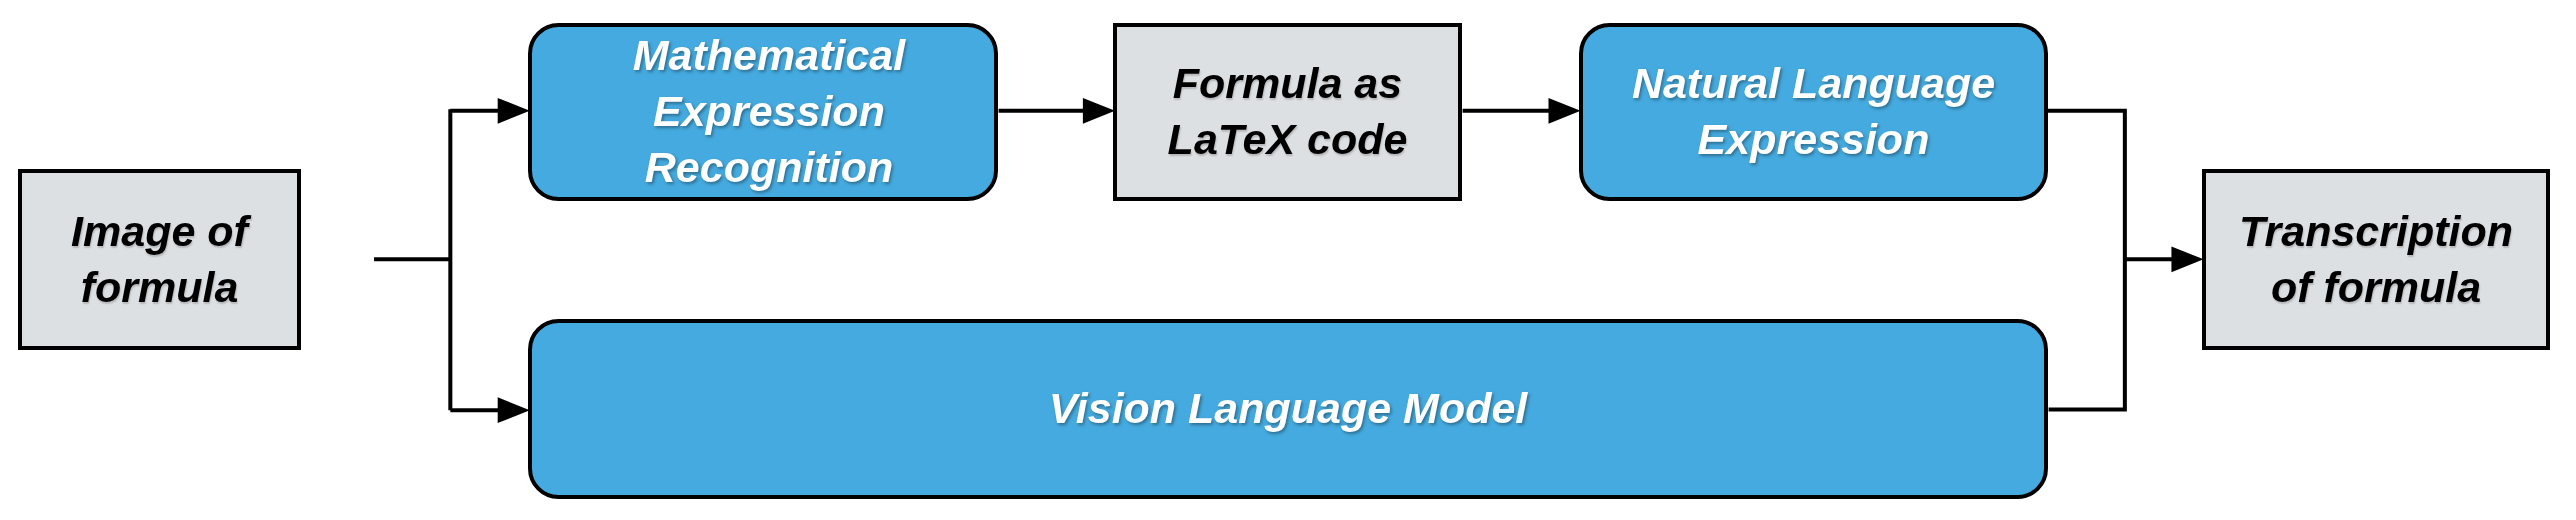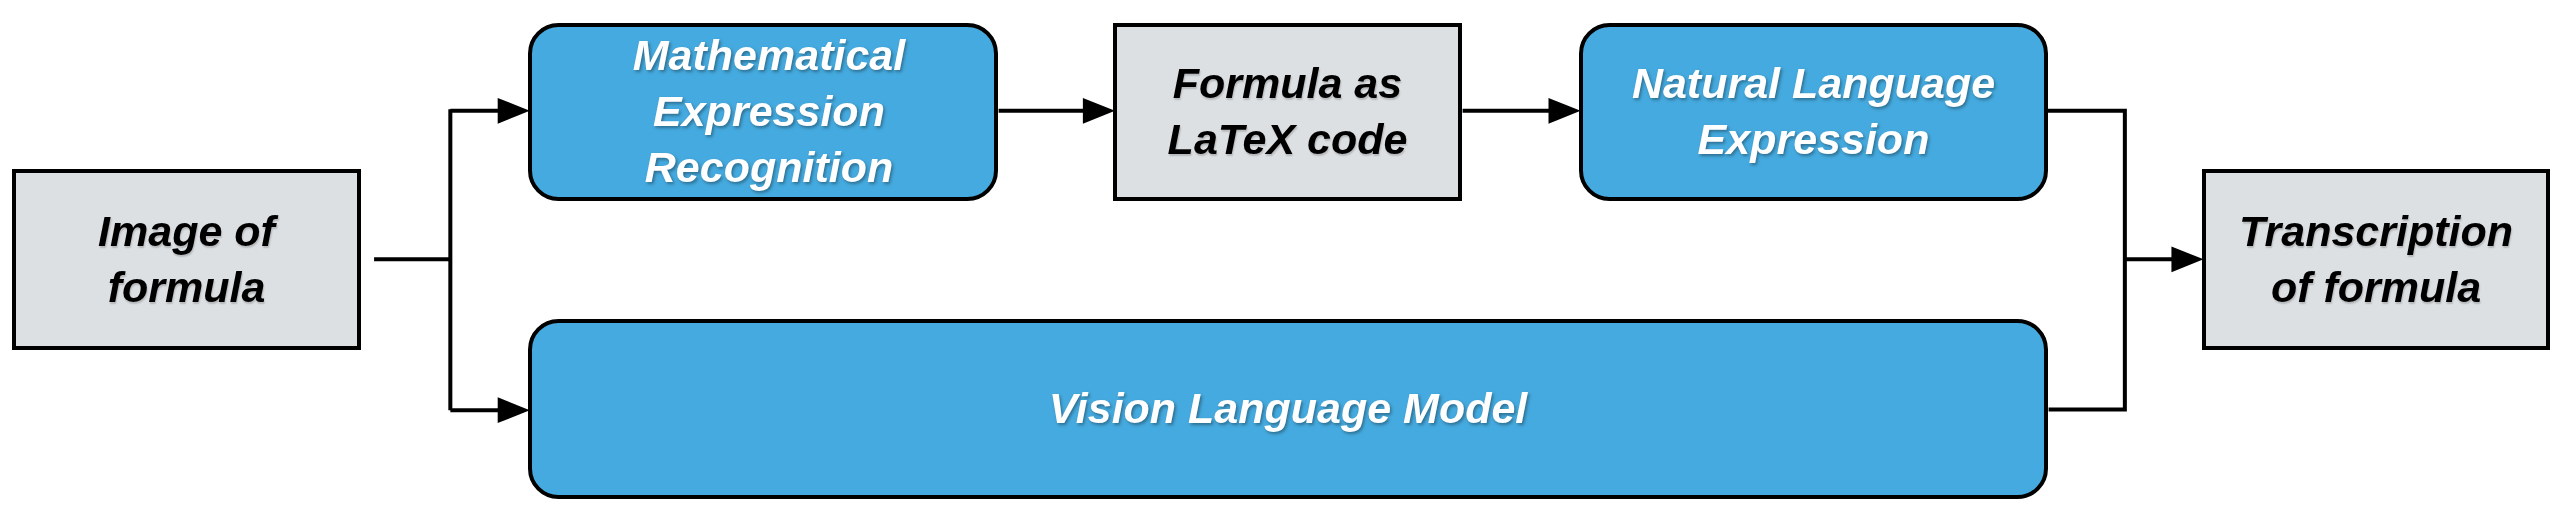--- a/index.html
+++ b/index.html
@@ -83,21 +83,21 @@
 
     <path class="edge-stroke" d="M1822 138 H1931"></path>
     <polygon class="arrowhead" points="1969,138 1929,122 1929,154"></polygon>
 
     <path class="edge-stroke" d="M2551 138 H2647 V510 H2552"></path>
 
     <path class="edge-stroke" d="M2647 323 H2707"></path>
     <polygon class="arrowhead" points="2745,323 2705,307 2705,339"></polygon>
   </svg>
 
-  <div class="node artifact" style="left:12px; top:169px; width:349px; height:181px;font-style:italic;">
+  <div class="node artifact" style="left:18px; top:169px; width:283px; height:181px;font-style:italic;">
     <span class="label">Image of
 formula</span>
   </div>
 
   <div class="node process" style="left:528px; top:23px; width:470px; height:178px;padding-left:12px;">
     <span class="label">Mathematical
 Expression
 Recognition</span>
   </div>
 

